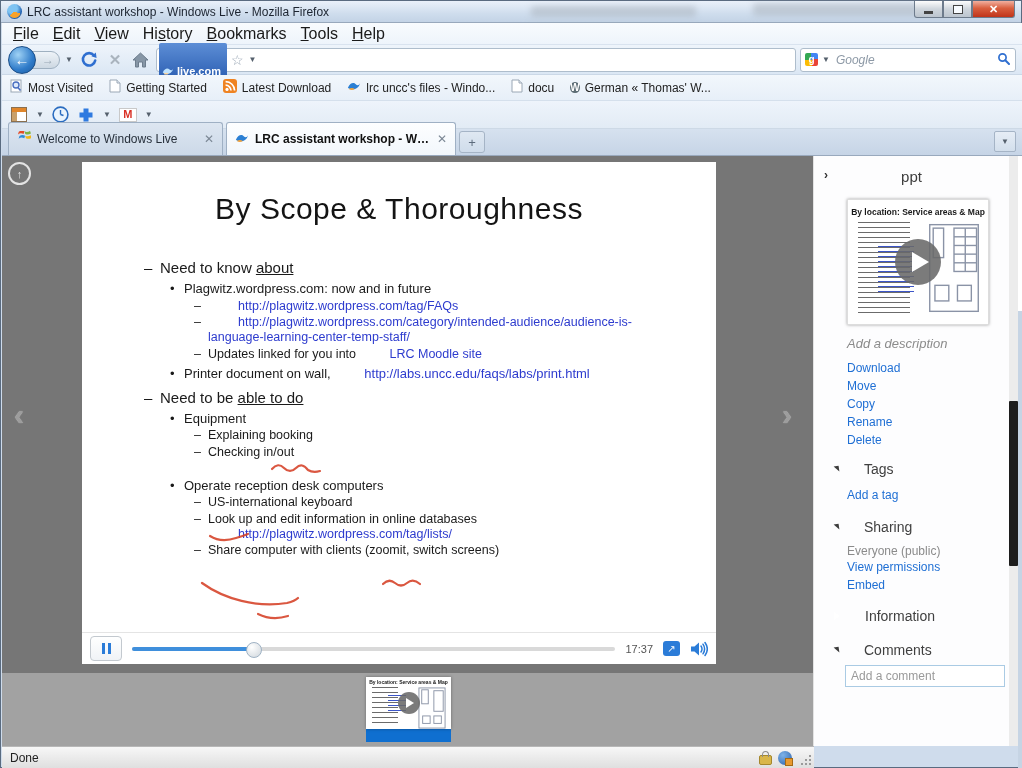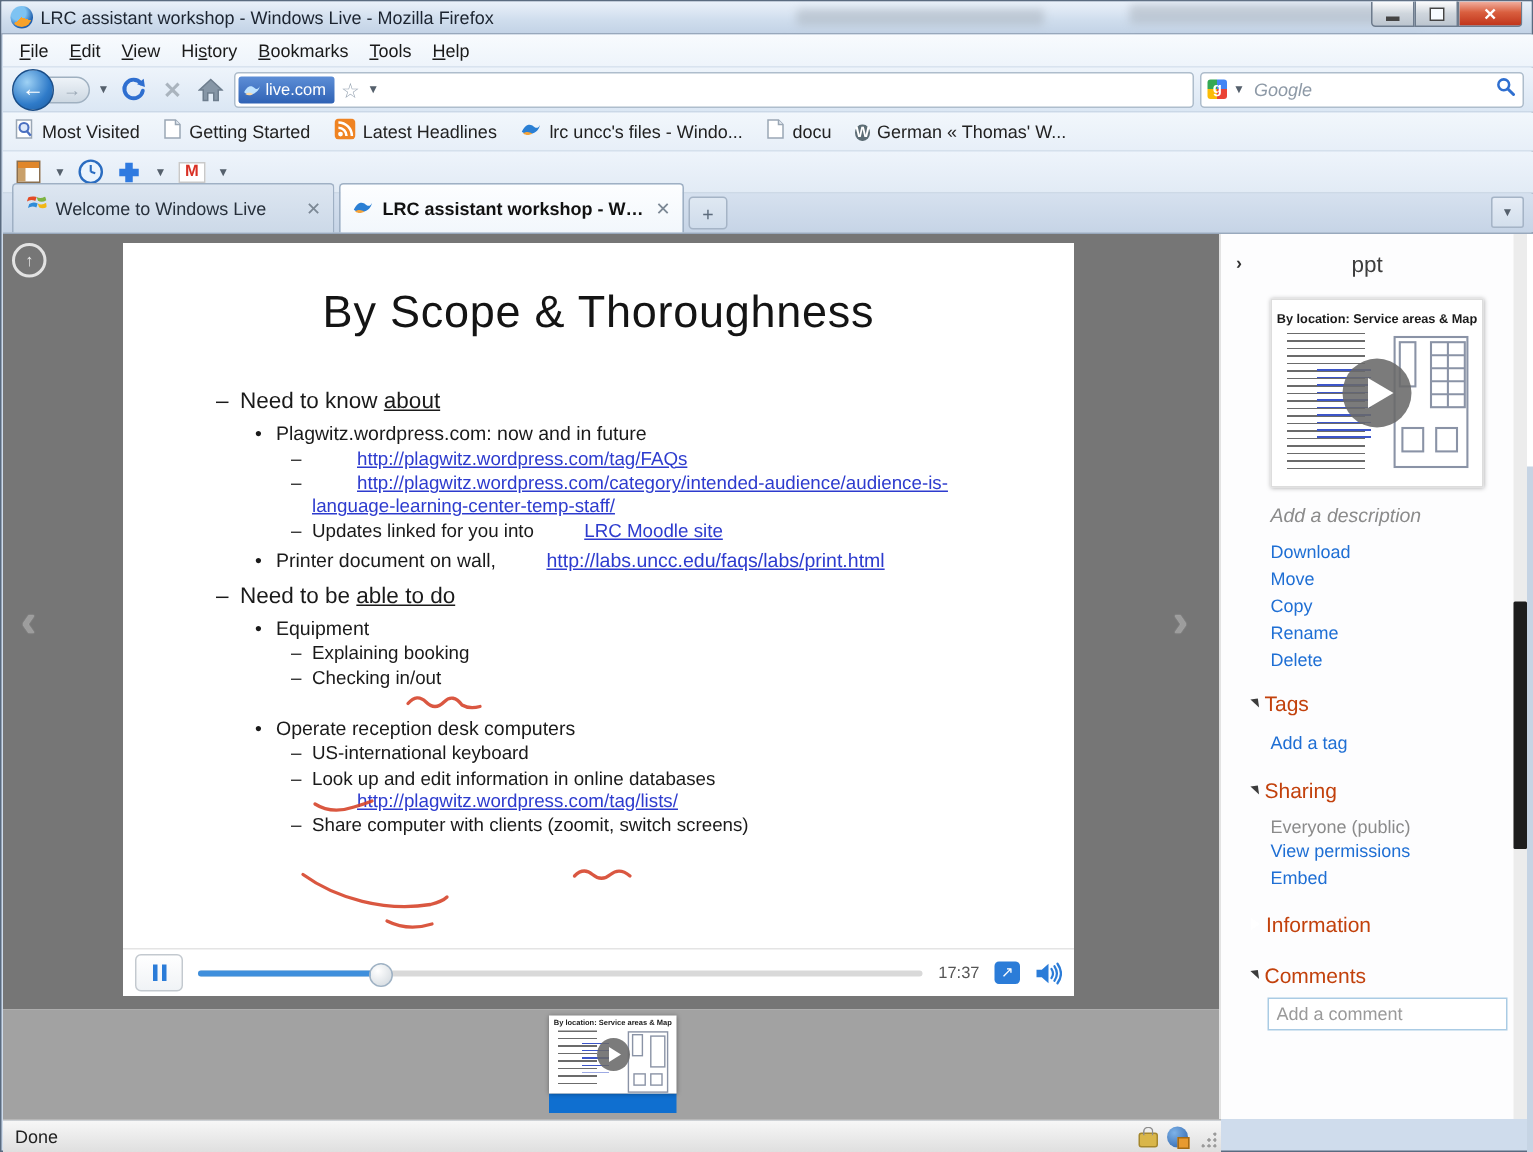--- a/index.html
+++ b/index.html
@@ -14,32 +14,32 @@
   .redact{position:absolute;background:#a7b0ba;filter:blur(3px);opacity:.5;border-radius:2px;}
   .win-buttons{position:absolute;right:6px;top:0;display:flex;}
   .win-btn{width:29px;height:17px;border:1px solid #6d7b8c;border-top:none;box-sizing:border-box;background:linear-gradient(#fdfdfd,#cfd6dd 50%,#bcc5cf);display:flex;align-items:center;justify-content:center;font-size:10px;color:#333;}
   .win-btn.min{border-radius:0 0 0 3px;}
   .win-btn.close{width:43px;background:linear-gradient(#f2b0a0,#d95f3f 45%,#c0341a);color:#fff;font-weight:bold;border-radius:0 0 3px 0;font-size:11px;}
   .win-btn .sq{width:8px;height:7px;border:1px solid #444;background:#f7fbff;}
   .win-btn .bar{width:9px;height:3px;background:#444;margin-top:6px;}
 
   
   .menubar{position:absolute;left:1px;top:22px;width:1020px;height:22px;background:linear-gradient(#f8fbfe,#eef4fb);border-bottom:1px solid #d9e3ef;display:flex;align-items:center;padding-left:4px;box-sizing:border-box;}
-  .menu-item{font-size:12px;color:#1a1a1a;padding:3px 7px;cursor:default;}
+  .menu-item{font-size:16px;color:#1a1a1a;padding:3px 7px;cursor:default;}
   .menu-item u{text-decoration:underline;}
 
   
   .navbar{position:absolute;left:1px;top:44px;width:1020px;height:30px;background:linear-gradient(#eef4fb,#dbe7f4);border-bottom:1px solid #cbd8e7;display:flex;align-items:center;padding:0 6px;box-sizing:border-box;gap:4px;}
   .nav-back{width:26px;height:26px;border-radius:50%;background:radial-gradient(circle at 35% 30%,#9fd2f5,#2f7bc9 60%,#1c5a9e);border:1px solid #1a4d87;color:#fff;display:flex;align-items:center;justify-content:center;font-size:15px;font-weight:bold;z-index:2;}
   .nav-fwd{width:30px;height:18px;border-radius:0 9px 9px 0;background:linear-gradient(#eef3f8,#cdd8e2);border:1px solid #9fb0c0;margin-left:-10px;color:#9aa8b5;display:flex;align-items:center;justify-content:center;font-size:12px;padding-left:6px;box-sizing:border-box;}
   .caret{font-size:8px;color:#55606c;margin:0 1px;}
   .nav-btn{width:22px;height:22px;display:flex;align-items:center;justify-content:center;}
   .stop-x{color:#aab4be;font-size:15px;font-weight:bold;}
   .urlbar{flex:1;height:22px;background:#fff;border:1px solid #aebdcc;border-radius:3px;display:flex;align-items:center;padding:0 4px 0 2px;gap:4px;min-width:0;}
-  .url-badge{height:18px;background:linear-gradient(#5d8ed6,#2f62b5);border-radius:2px;color:#fff;font-size:11px;display:flex;align-items:center;padding:0 6px 0 3px;gap:3px;flex:0 0 auto;}
+  .url-badge{height:18px;background:linear-gradient(#5d8ed6,#2f62b5);border-radius:2px;color:#fff;font-size:11px;display:flex;align-items:flex-end;padding:16px 6px 0 3px;gap:3px;flex:0 0 auto;font-weight:bold;}
   .url-text{font-size:12px;color:#222;white-space:nowrap;overflow:hidden;text-overflow:ellipsis;flex:1;}
   .star{font-size:14px;color:#9aa7b5;line-height:1;}
   .searchbox{width:205px;height:22px;background:#fff;border:1px solid #aebdcc;border-radius:3px;display:flex;align-items:center;padding:0 5px 0 4px;gap:3px;flex:0 0 auto;}
   .g-logo{width:13px;height:13px;border-radius:2px;position:relative;background:conic-gradient(#4285f4 0 25%,#ea4335 25% 50%,#fbbc05 50% 75%,#34a853 75%);flex:0 0 auto;}
   .g-logo::after{content:"g";position:absolute;inset:0;color:#fff;font-size:10px;line-height:13px;text-align:center;font-weight:bold;}
   .search-input{border:none;outline:none;flex:1;font-size:12px;font-style:italic;color:#444;min-width:0;font-family:"Liberation Sans",sans-serif;background:transparent;}
   .search-input::placeholder{color:#8d99a6;font-style:italic;}
   .mag{flex:0 0 auto;}
 
   
@@ -83,21 +83,21 @@
   .slide-line .marker{flex:0 0 14px;}
   .slide-line .txt{min-width:0;}
   .lvl1{margin:6px 0 0 62px;font-size:15px;line-height:19px;}
   .lvl1 .marker{flex-basis:16px;}
   .lvl2{margin:3px 0 0 88px;font-size:13px;line-height:17px;}
   .lvl2 .txt{max-width:500px;}
   .lvl3{margin:1.5px 0 0 112px;font-size:12.5px;line-height:15px;}
   .lvl3 .txt{max-width:440px;}
   .slide-line.gap{height:14px;margin:0;}
   .slide .u{text-decoration:underline;}
-  .slide .link{color:#2d3bce;text-decoration:underline;padding-left:30px;}
+  .slide .link{color:#2d3bce;padding-left:30px;}
   .annotation-overlay{position:absolute;left:0;top:0;pointer-events:none;}
 
   
   .playerbar{width:634px;height:32px;background:#fff;border-top:1px solid #e4e4e4;display:flex;align-items:center;padding:0 8px;box-sizing:border-box;gap:10px;justify-content:flex-end;}
   .pause-btn{width:30px;height:23px;border:1px solid #c3c9cf;border-radius:4px;background:linear-gradient(#fff,#f0f3f6);display:flex;align-items:center;justify-content:center;gap:3px;}
   .pause-btn i{display:block;width:3px;height:11px;background:#2b7cd8;}
   .seek{flex:1;height:4px;background:#d9d9d9;border-radius:2px;position:relative;}
   .seek .fill{position:absolute;left:0;top:0;bottom:0;background:#3f8fdc;border-radius:2px;}
   .seek .knob{position:absolute;top:-5px;width:14px;height:14px;border-radius:50%;background:radial-gradient(circle at 35% 30%,#fff,#cfd6dc);border:1px solid #9fb2c4;margin-left:-7px;}
   .time{font-size:11px;color:#555;flex:0 0 auto;}
@@ -133,21 +133,21 @@
   .sb-thumb .mini-slide{width:140px;height:124px;border:1px solid #ddd;}
   .sb-thumb .mini-title{font-size:8.5px;margin-top:7px;}
   .sb-thumb .mini-cols{padding:5px 8px 0 10px;}
   .sb-thumb .mini-lines{width:52px;height:92px;}
   .sb-thumb .mini-lines-blue{width:36px;height:46px;margin-top:24px;margin-left:-46px;}
   .sb-thumb .play-circle{width:46px;height:46px;}
   .sb-thumb .play-tri{border-width:10px 0 10px 17px;margin-left:4px;}
   .sb-desc{position:absolute;left:33px;top:180px;font-size:13px;font-style:italic;color:#8b8b8b;}
   .sb-actions{position:absolute;left:33px;top:206px;}
   .sb-link{display:block;font-size:12px;color:#1f6fd4;margin-bottom:6px;line-height:12px;}
-  .sb-section{position:absolute;left:20px;display:flex;align-items:center;gap:4px;font-size:14px;color:#c2410c;}
+  .sb-section{position:absolute;left:20px;display:flex;align-items:center;gap:25px;font-size:14px;color:#404040;}
   .tri-exp{width:0;height:0;border-left:5px solid transparent;border-right:0 solid transparent;border-top:6px solid #3c3c3c;transform:rotate(-8deg);}
   .tri-col2{width:0;height:0;border-top:4.5px solid transparent;border-bottom:4.5px solid transparent;border-left:6px solid #c9c9c9;}
   .sb-gray{position:absolute;left:33px;font-size:12px;color:#8b8b8b;}
   .comment-input{position:absolute;left:31px;top:509px;width:148px;height:18px;border:1px solid #aacbe4;font-size:12px;color:#6d28d9;padding:1px 5px;font-family:"Liberation Sans",sans-serif;outline:none;}
   .comment-input::placeholder{color:#9a9a9a;}
 
   
   .scrollbar{position:absolute;left:1007px;top:0;width:9px;height:590px;background:#ececec;}
   .scroll-thumb{position:absolute;left:0;width:9px;top:245px;height:165px;background:#1d1d1d;border-radius:1px;}
   .frame-right{position:absolute;left:1016px;top:155px;width:5px;height:590px;background:#c6d4e4;}
@@ -256,21 +256,21 @@
             <path d="M8 1 v3 h3" fill="#e8eef5" stroke="#9aa7b5"></path>
           </svg></span>
         <span>Getting Started</span>
       </div>
       <div class="bm-item">
         <span class="bm-glyph"><svg width="14" height="14" viewBox="0 0 14 14">
             <rect width="14" height="14" rx="3" fill="#ef8322"></rect>
             <circle cx="4" cy="10.4" r="1.6" fill="#fff"></circle>
             <path d="M2.6 6.2 a5.4 5.4 0 0 1 5.4 5.4 M2.6 2.6 a9 9 0 0 1 9 9" stroke="#fff" stroke-width="1.7" fill="none"></path>
           </svg></span>
-        <span>Latest Headlines</span>
+        <span>Latest Download</span>
       </div>
       <div class="bm-item">
         <span class="bm-glyph"><svg width="14" height="14" viewBox="0 0 16 16">
             <path d="M1 10 C4 3.5 8 4 10 6 C12 8 14 7 15 4.5 C13.5 12 5.5 13.5 1 10 Z" fill="#2a7fd4"></path>
             <path d="M2 11.5 C5 9.5 7 10.5 9 11.5 C7 13 4 13 2 11.5Z" fill="#f4a33a"></path>
           </svg></span>
         <span>lrc uncc's files - Windo...</span>
       </div>
       <div class="bm-item">
         <span class="bm-glyph"><svg width="12" height="14" viewBox="0 0 12 14">

